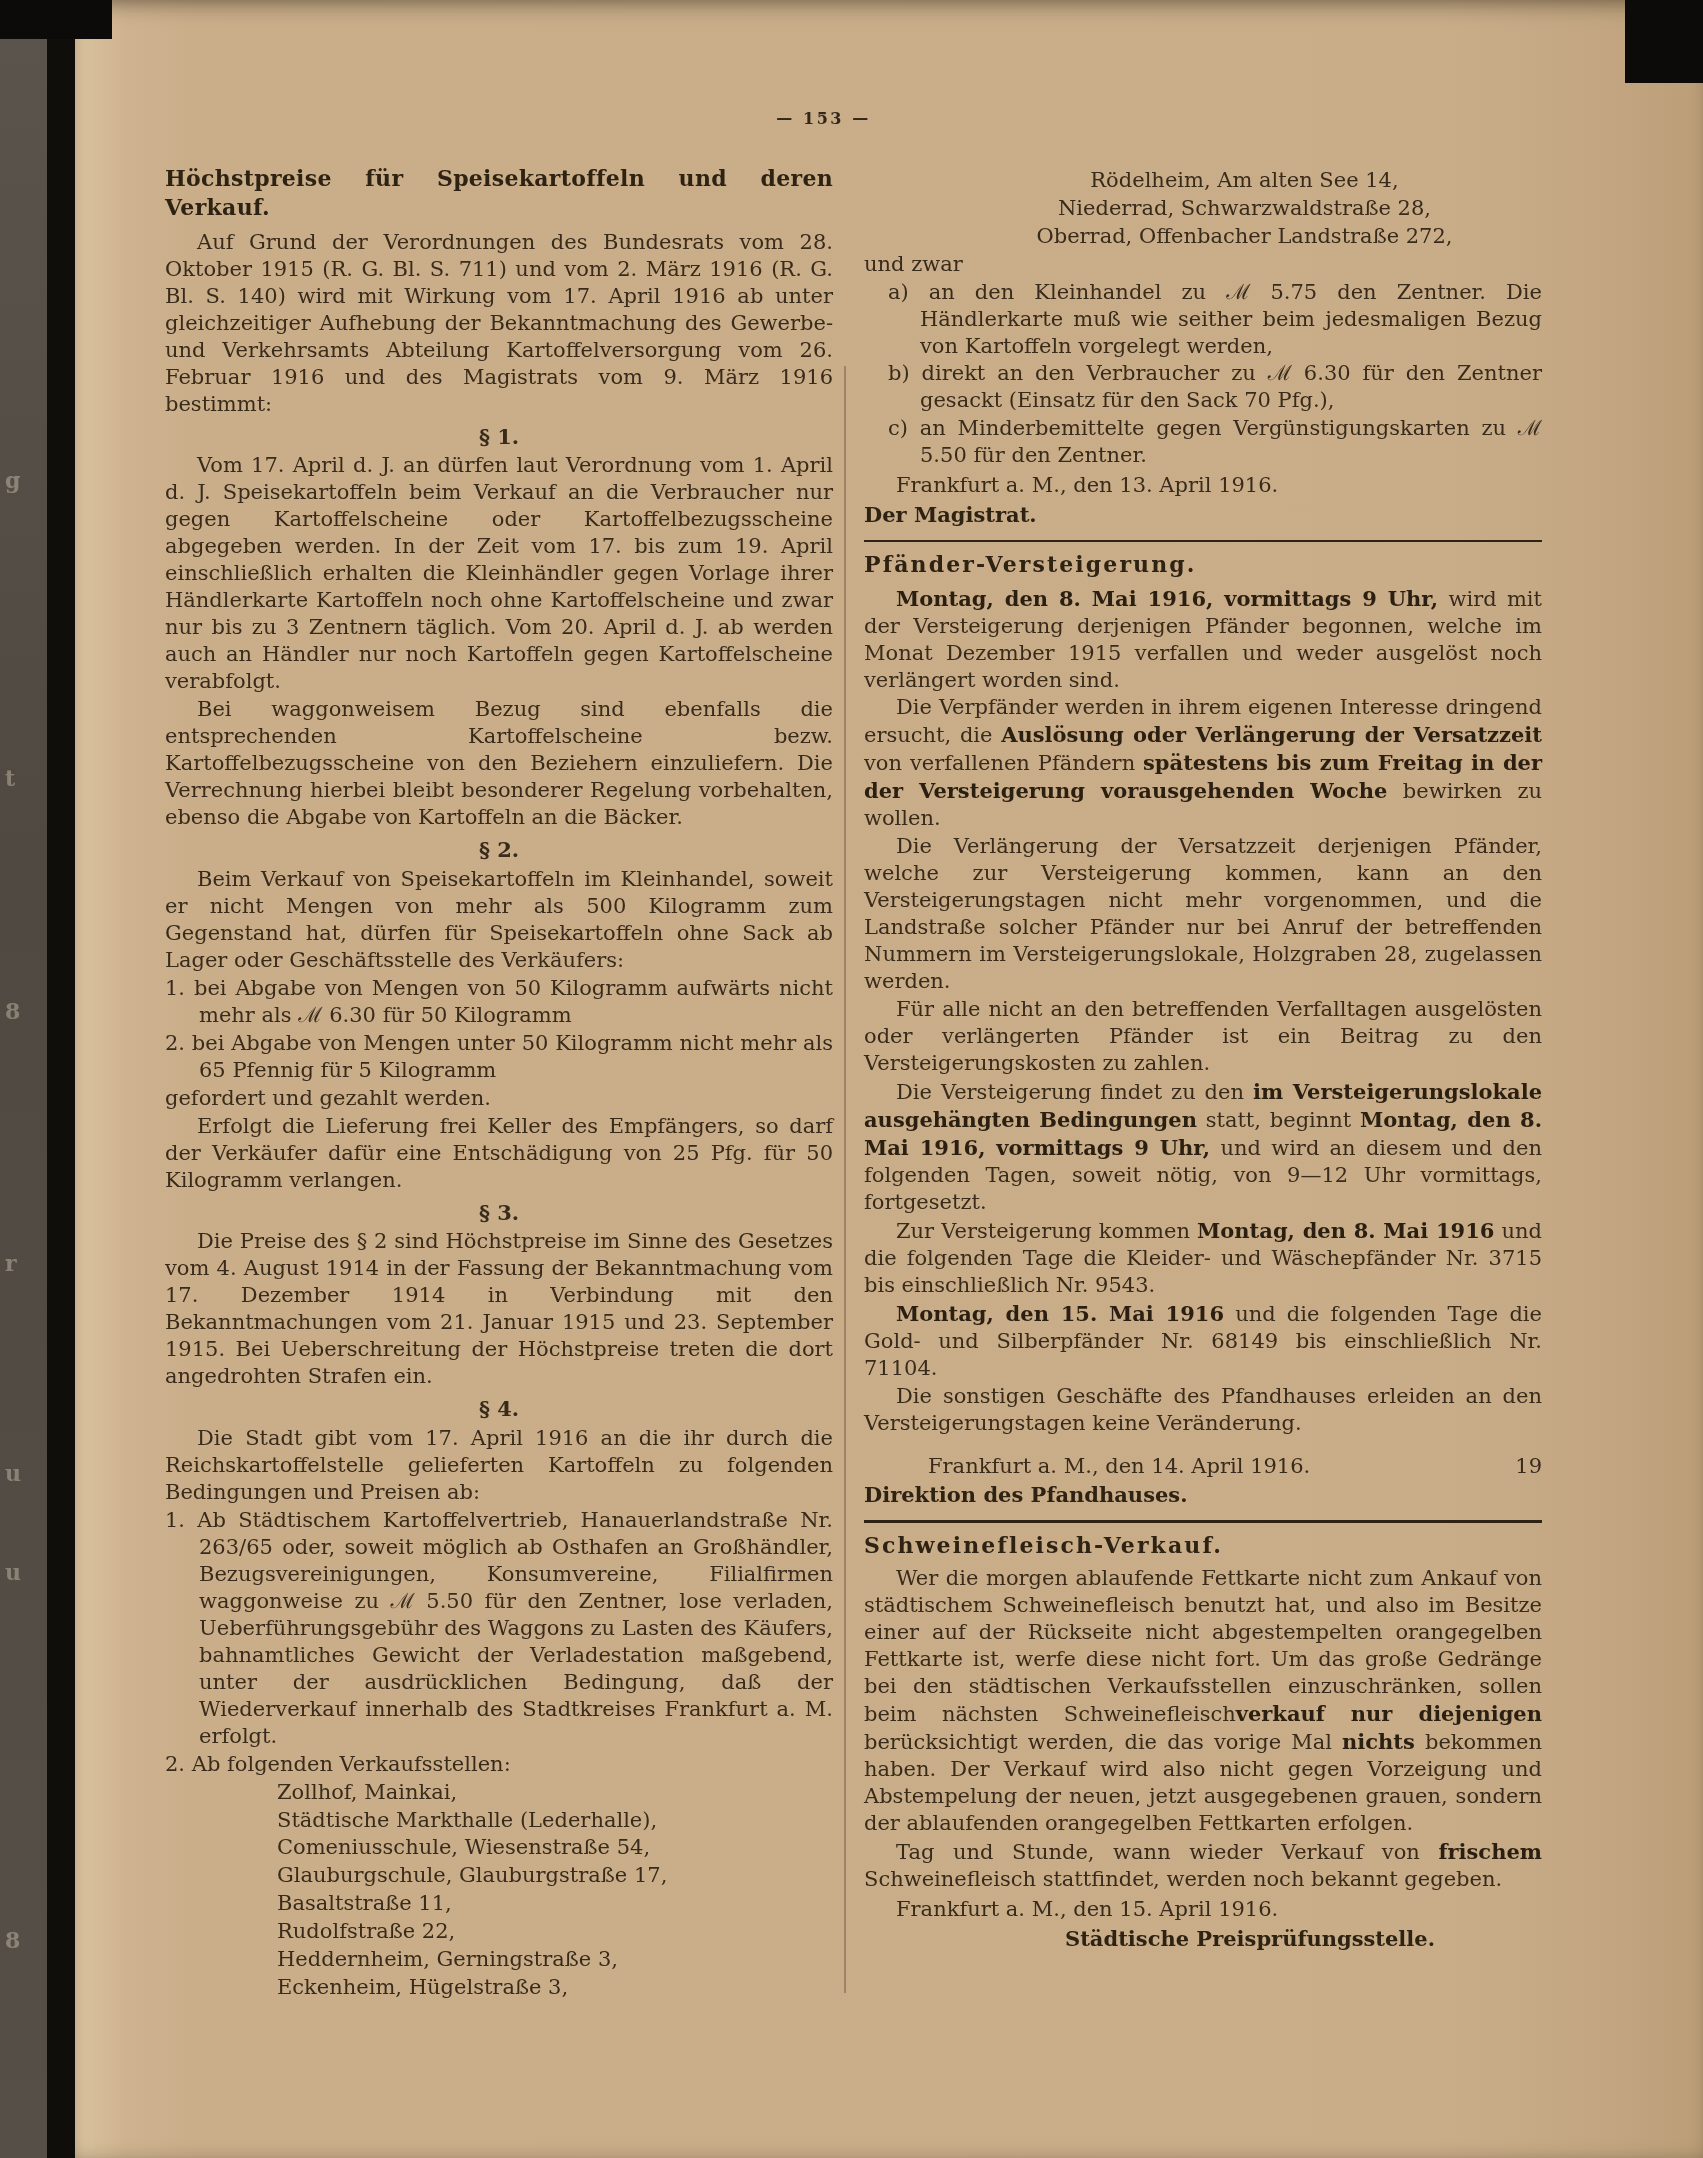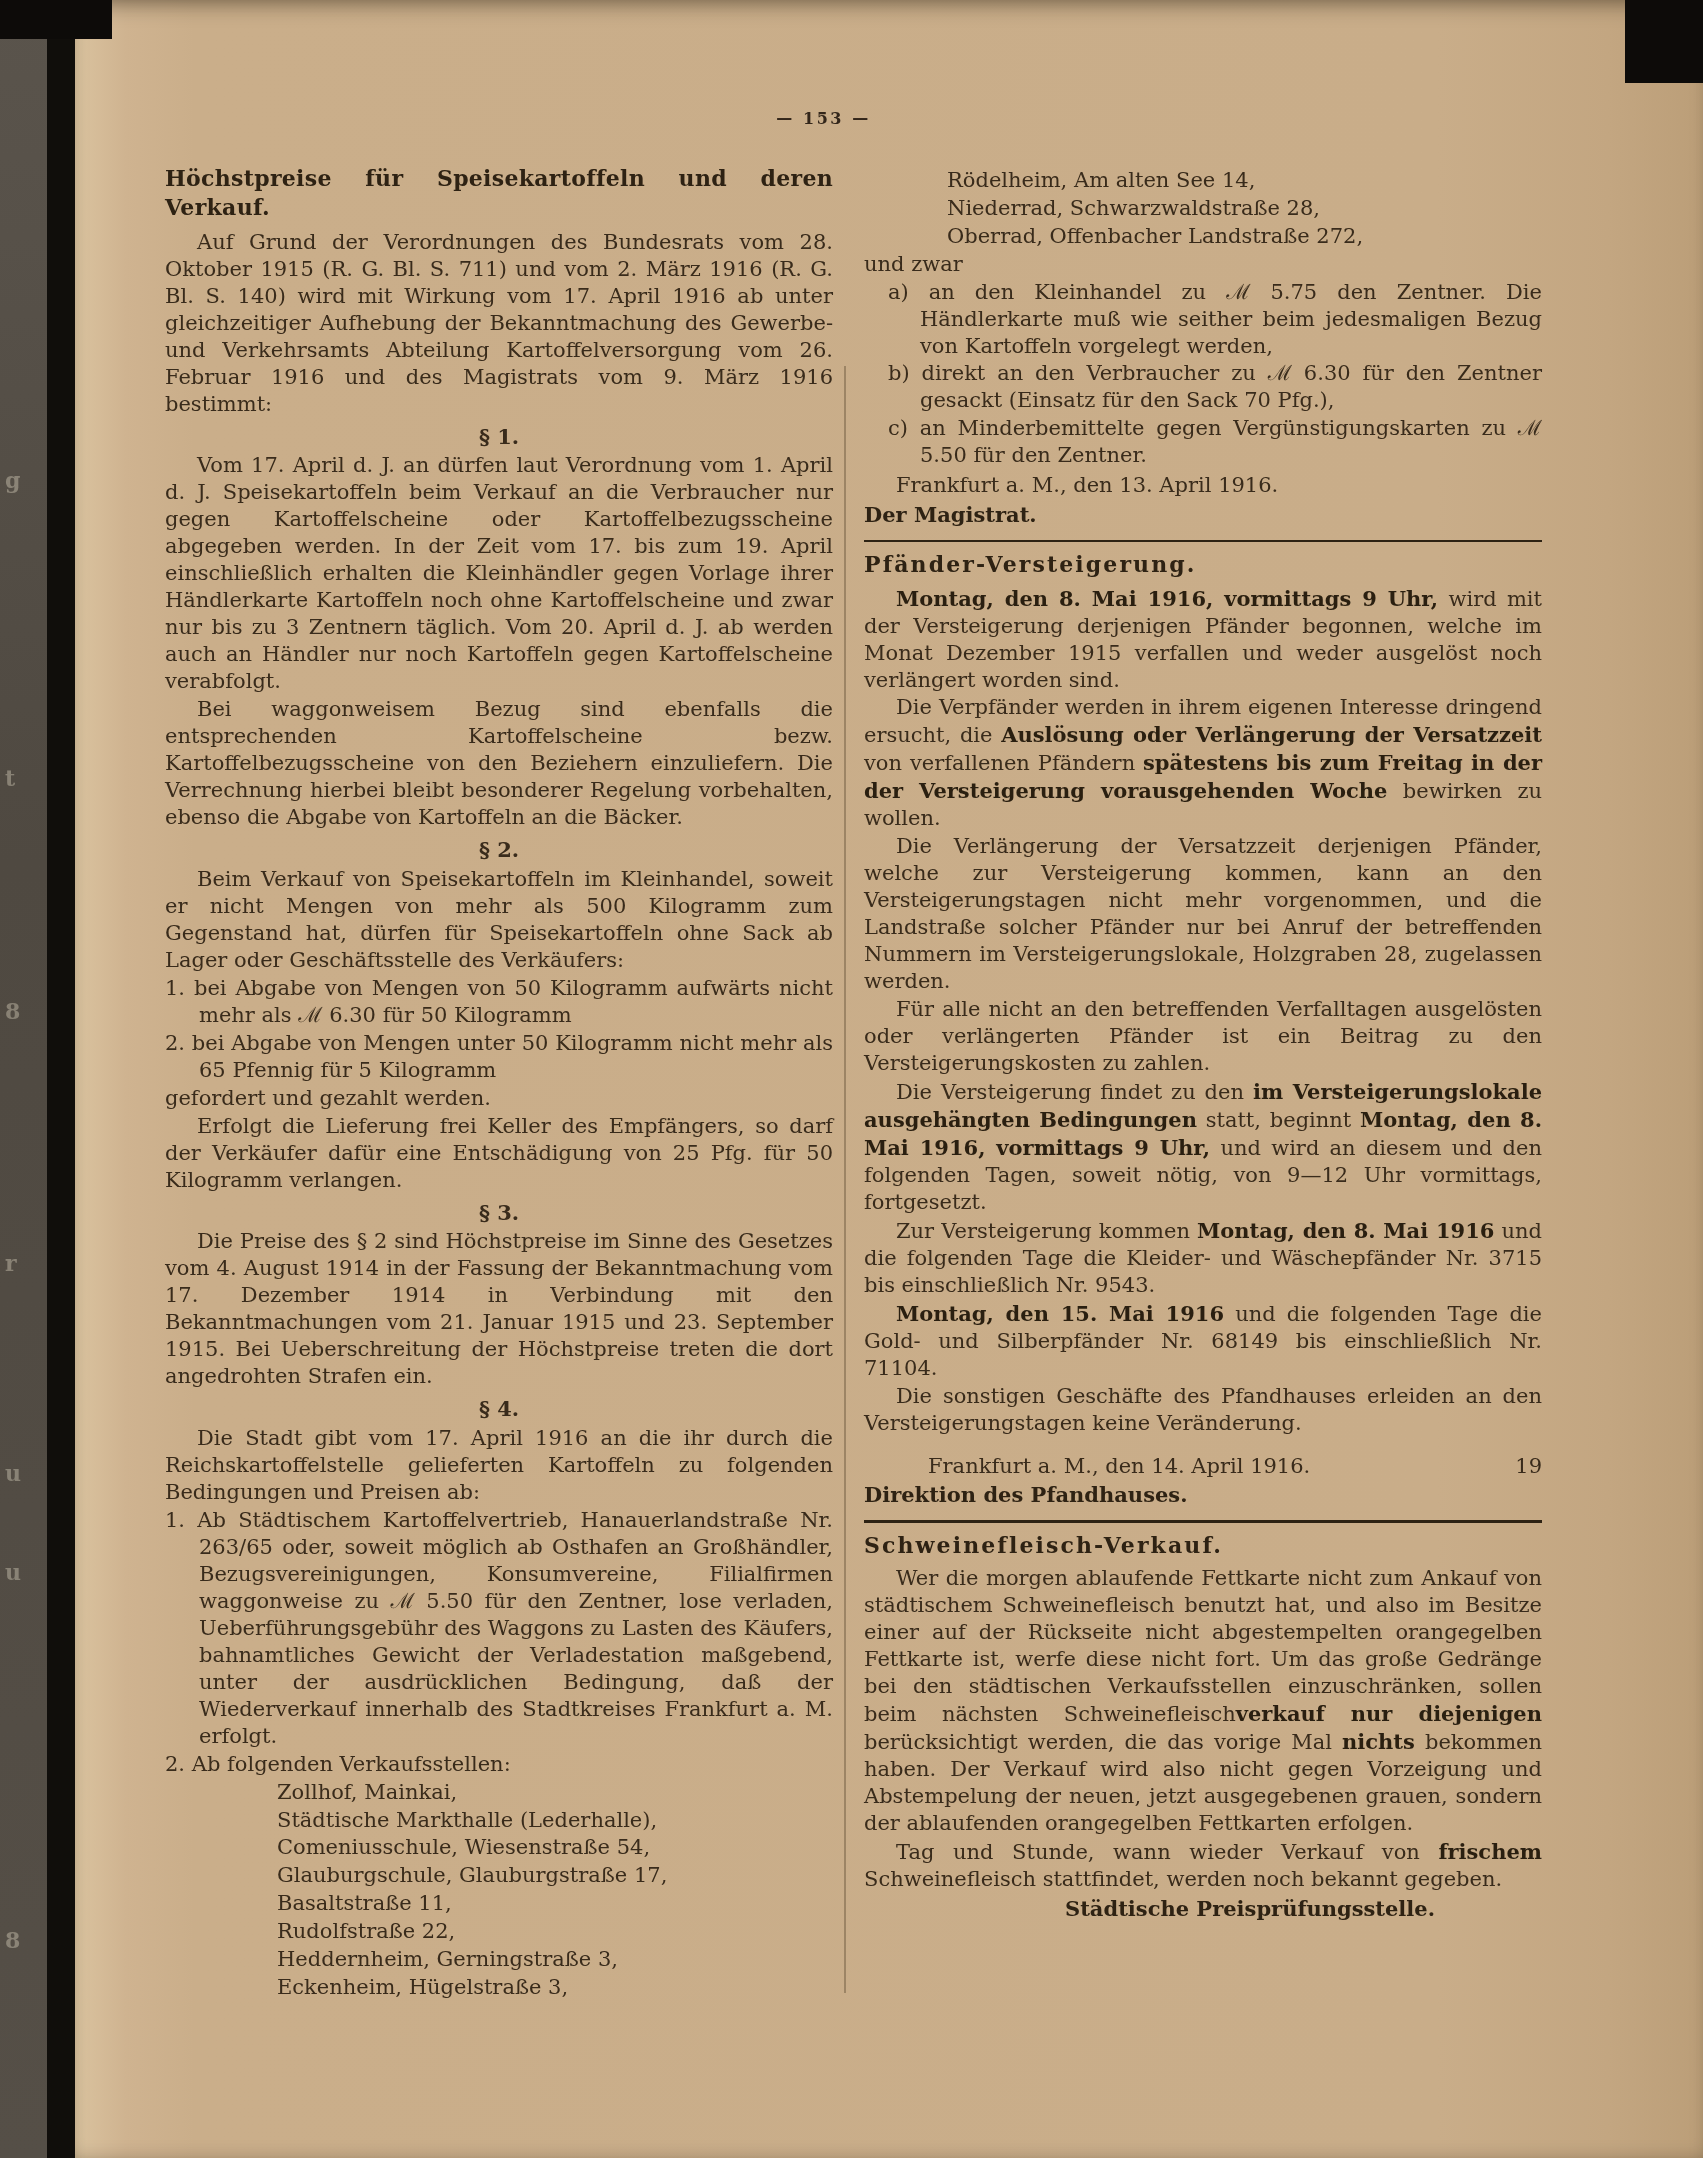--- a/index.html
+++ b/index.html
@@ -36,21 +36,21 @@
   p { margin:0 0 0.9px 0; }
   .ind { text-indent:32px; }
   .art-title { font-weight:bold; font-size:22px; line-height:29px; margin-bottom:6.8px;
     letter-spacing:0.3px; color:#2e2213; }
   .sec-head { text-align:center; font-weight:bold; margin:5.1px 0 2.6px; }
   .center-title { text-align:left; font-weight:bold; font-size:22px; letter-spacing:2.1px;
     margin:6.8px 0 6.8px; color:#2e2213; }
   .hang   { padding-left:34px; text-indent:-34px; }
   .letter { padding-left:56px; text-indent:-32px; }
   .addr  { padding-left:112px; text-align:left; }
-  .addr2 { padding-left:83px;  text-align:left; }
+  .addr2 { padding-left:83px;  text-align:center; }
   .noind { text-indent:0; }
   .date-line { text-indent:32px; margin-top:2.6px; }
   .date-row { display:flex; justify-content:space-between; margin-top:16px; }
   .date-row .d { text-indent:32px; flex:1; text-align:left; padding-left:32px; }
   .sig { font-weight:bold; margin:1.7px 0 6.8px; color:#2e2213; }
   .sig.right  { padding-right:51px; }
   .sig.center { }
   .sig.center-right { text-align:center; padding-left:94px; }
   .rule { height:2.6px; background:#2d2213; margin:12px 0 8.5px; }
   b { color:#2a1f10; }
@@ -143,20 +143,21 @@
     </div>
     <p class="sig center">Direktion des Pfandhauses.</p>
 
     <div class="rule"></div>
 
     <div class="center-title">Schweinefleisch-Verkauf.</div>
 
     <p class="ind">Wer die morgen ablaufende Fettkarte nicht zum Ankauf von städtischem Schweinefleisch benutzt hat, und also im Besitze einer auf der Rückseite nicht abgestempelten orangegelben Fettkarte ist, werfe diese nicht fort. Um das große Gedränge bei den städtischen Verkaufsstellen einzuschränken, sollen beim nächsten Schweinefleisch<b>verkauf nur diejenigen</b> berücksichtigt werden, die das vorige Mal <b>nichts</b> bekommen haben. Der Verkauf wird also nicht gegen Vorzeigung und Abstempelung der neuen, jetzt ausgegebenen grauen, sondern der ablaufenden orangegelben Fettkarten erfolgen.</p>
     <p class="ind">Tag und Stunde, wann wieder Verkauf von <b>frischem</b> Schweinefleisch stattfindet, werden noch bekannt gegeben.</p>
 
+    <p class="date-line">Frankfurt a. M., den 15. April 1916.</p>
     <p class="sig center-right">Städtische Preisprüfungsstelle.</p>
   </div>
 
 </div>
 
 <div class="corner tl"></div>
 <div class="corner tr"></div>
 
 
 </body></html>

